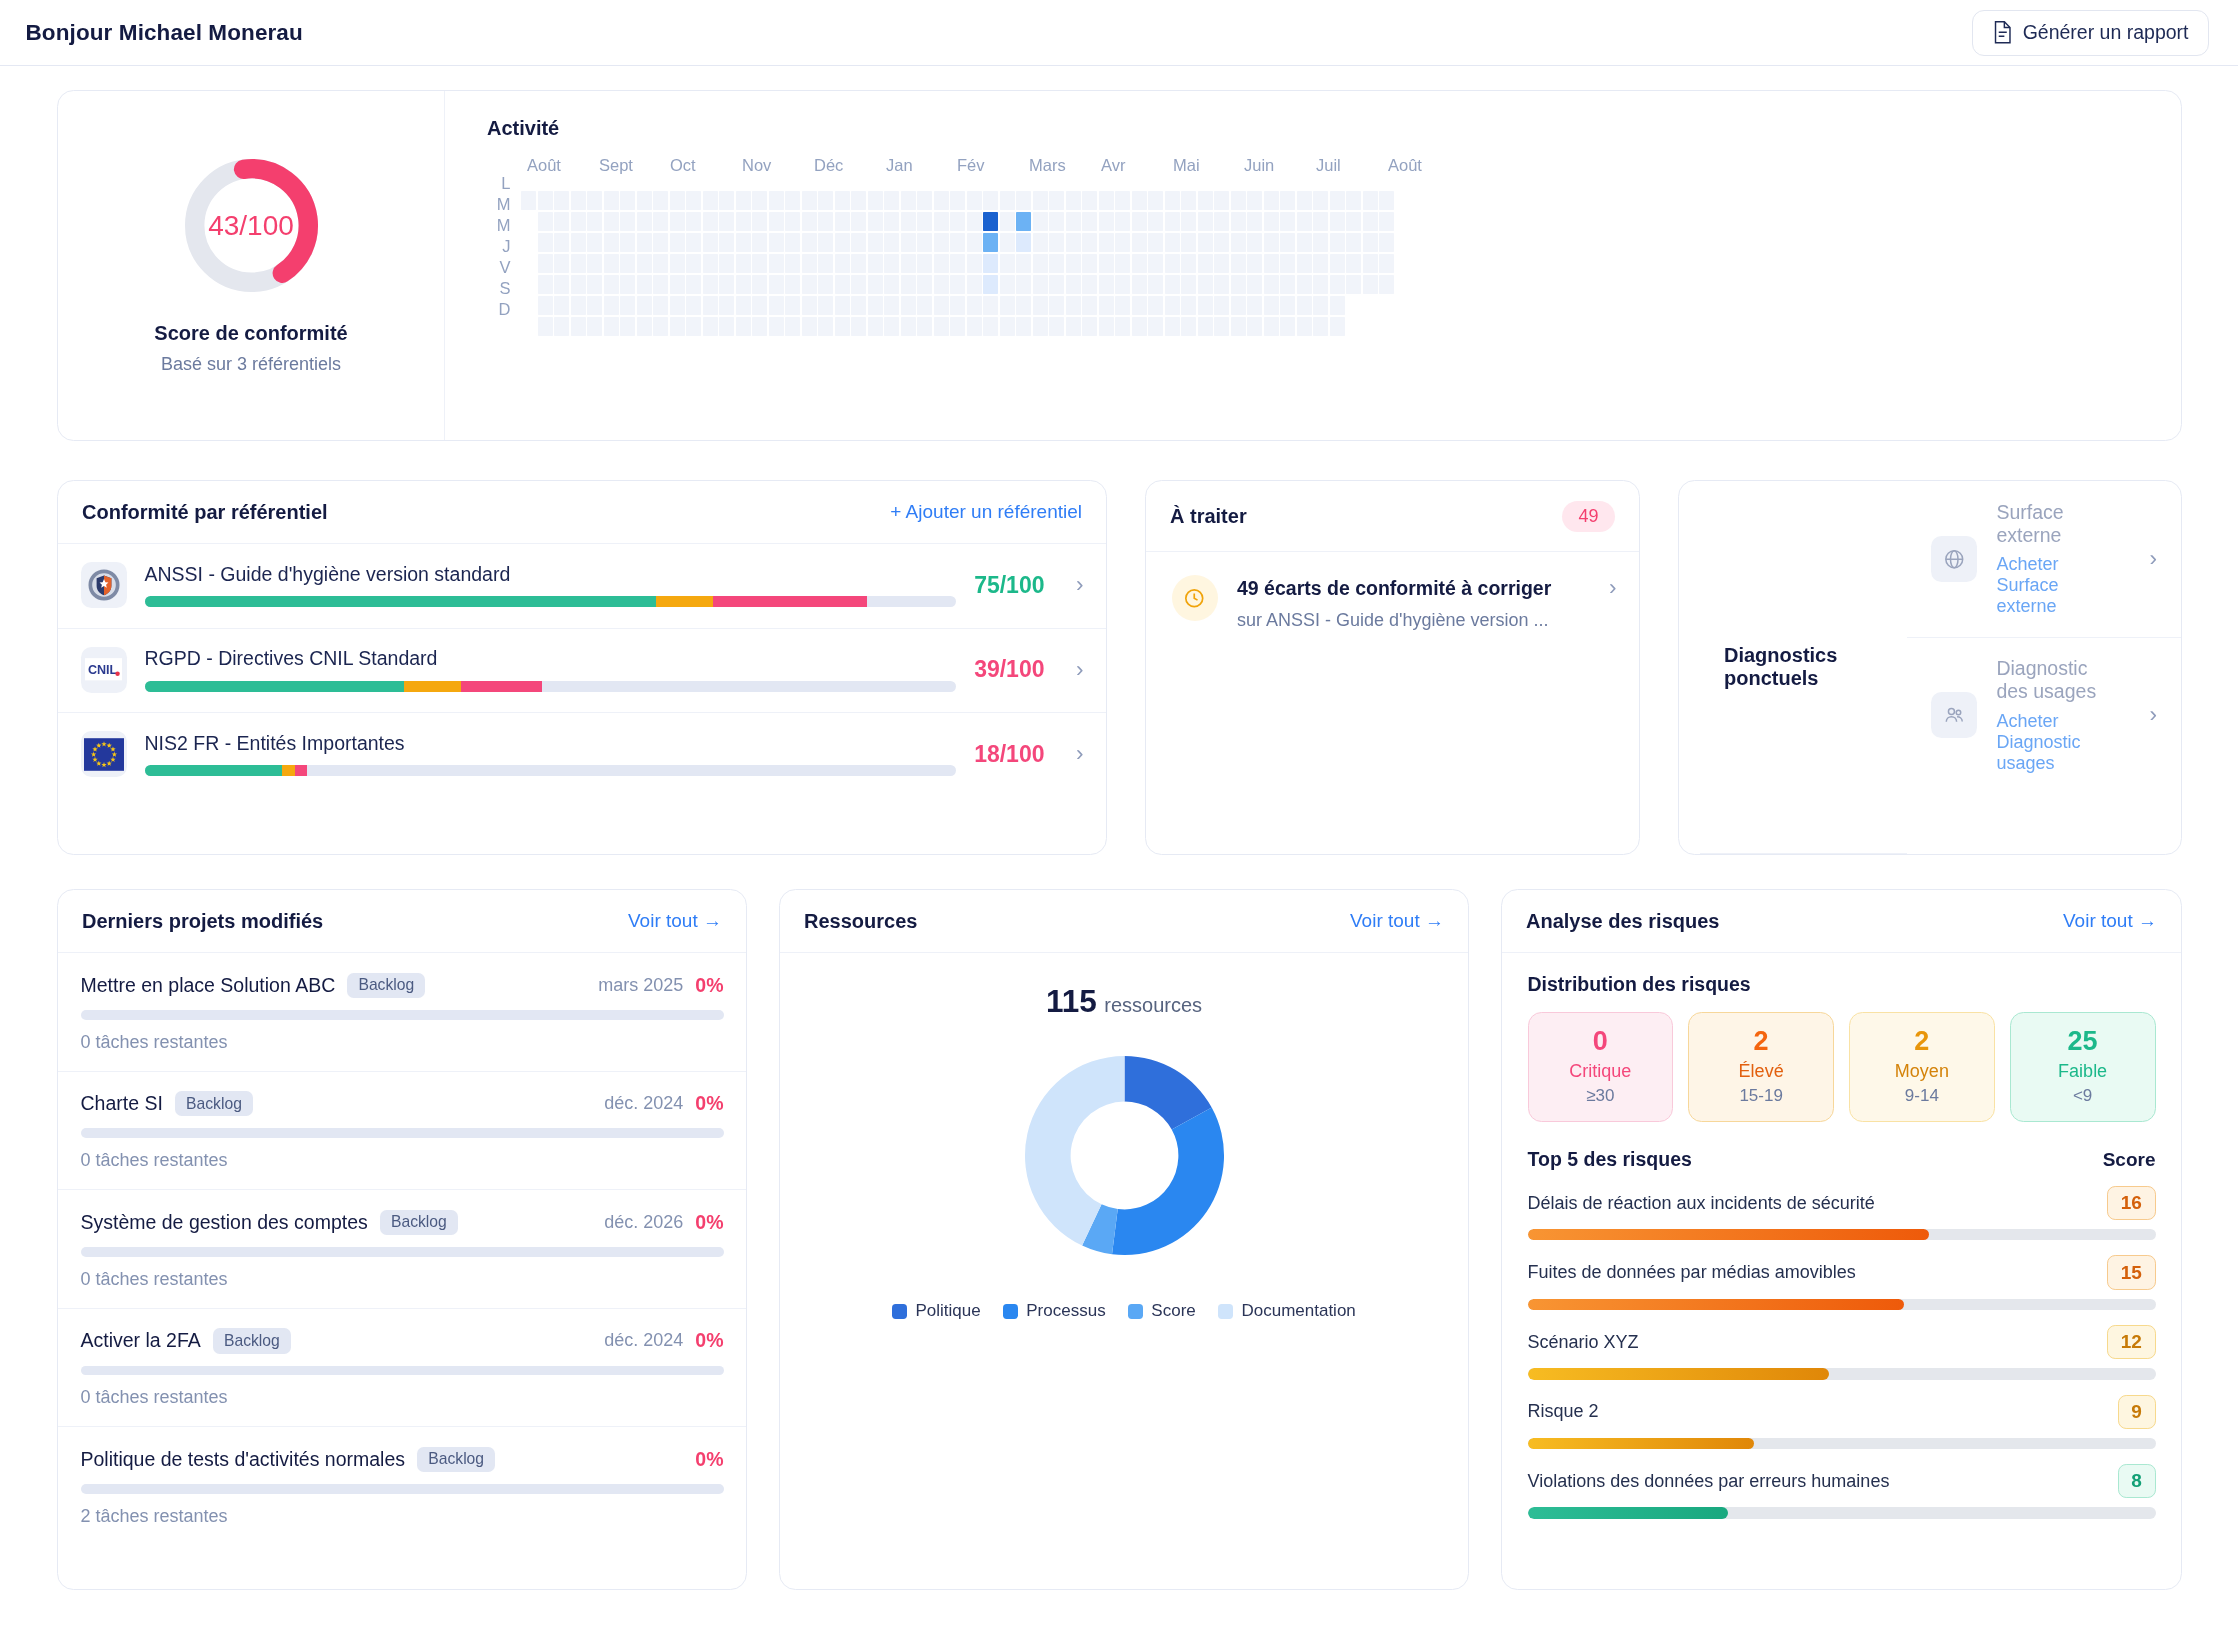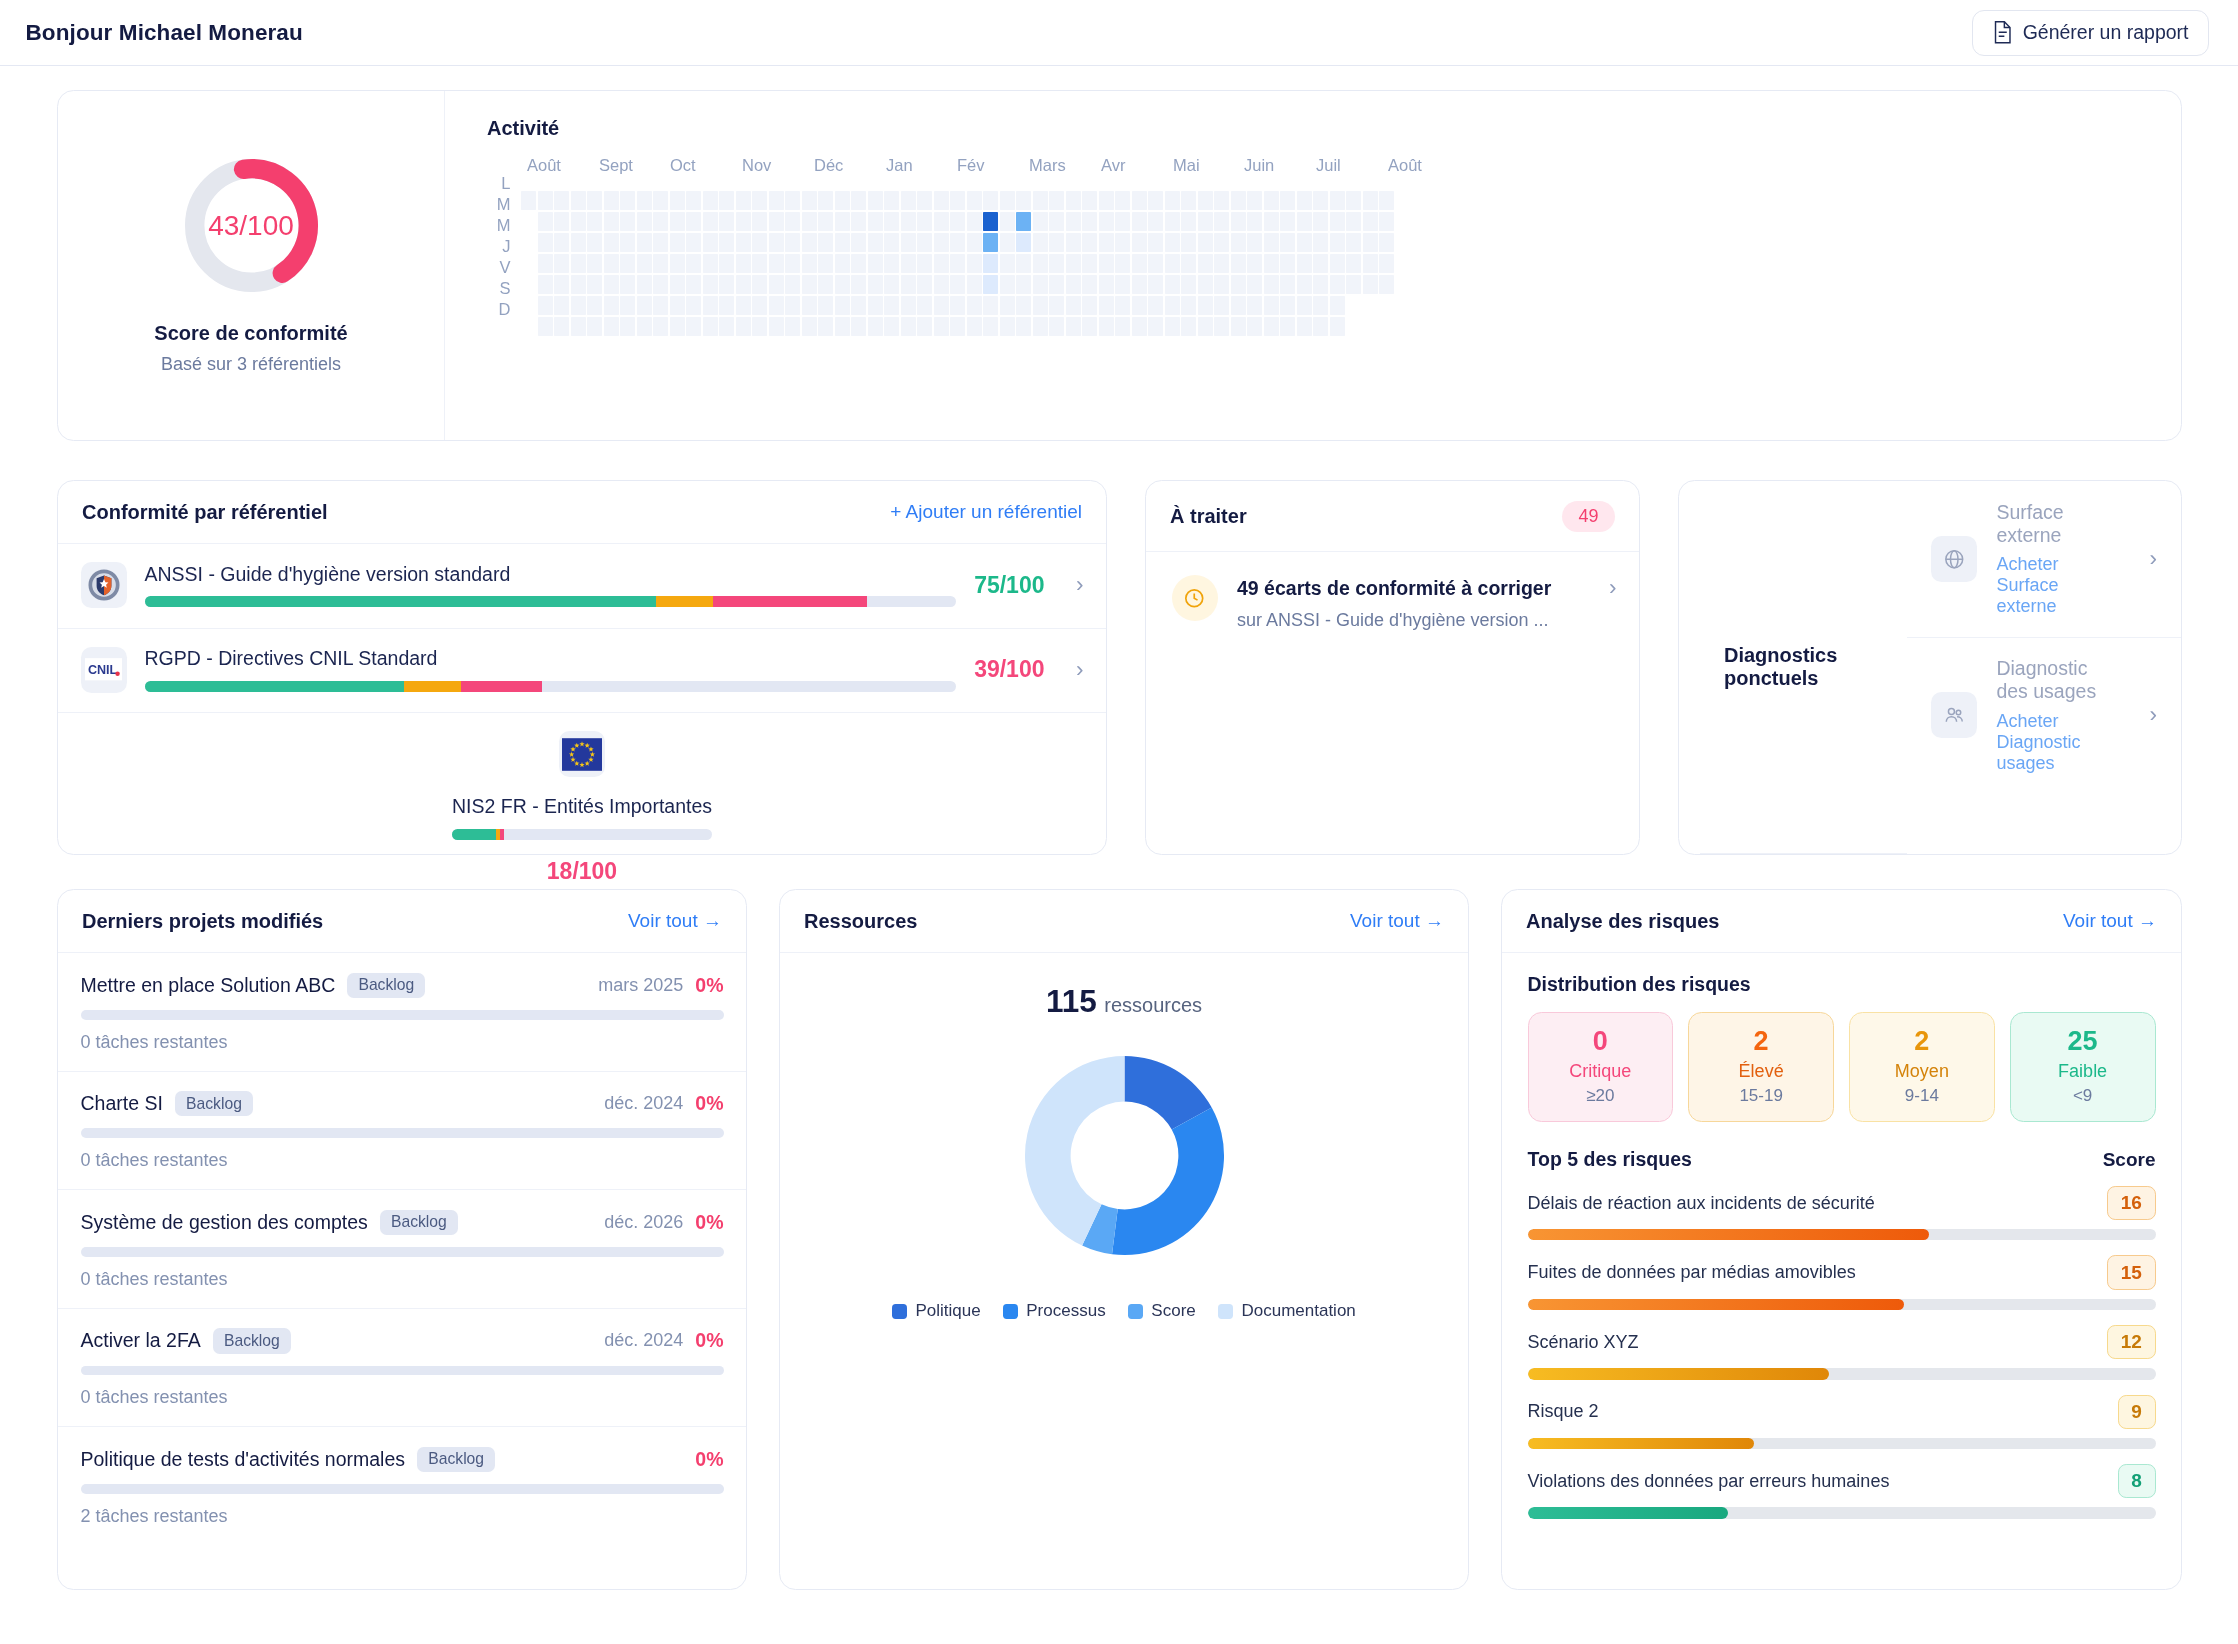--- a/index.html
+++ b/index.html
@@ -92,21 +92,21 @@
     position: absolute; left: 57px; top: 480px;
     width: 2125px; height: 375px;
     display: flex; gap: 38px;
   }
   .ref-card { width: 1050px; flex: none; display: flex; flex-direction: column; }
   .ref-item {
     display: flex; align-items: center; gap: 18px;
     padding: 18px 22.5px 19.5px 22.5px;
     border-bottom: 1.5px solid #eef1f8;
   }
-  .ref-item:last-child { border-bottom: none; flex-direction: column; }
+  .ref-item:last-child { border-bottom: none; }
   .ref-logo {
     width: 46px; height: 46px; flex: none;
     border-radius: 10.5px; background: #eef1f8;
     display: flex; align-items: center; justify-content: center;
     overflow: hidden;
   }
   .ref-mid { flex: 1; min-width: 0; }
   .ref-name { font-size: 19.5px; color: #1b2550; }
   .ref-bar {
     margin-top: 10.5px; height: 11.2px; border-radius: 6px;
@@ -994,21 +994,21 @@
       <div class="card-head">
         <div class="card-title">Analyse des risques</div>
         <div class="link-blue">Voir tout →</div>
       </div>
       <div class="risk-body">
         <div class="risk-h">Distribution des risques</div>
         <div class="dist-row" id="dist-row">
             <div class="dist-box" style="background: rgb(253, 238, 243); border-color: rgb(249, 201, 218);">
               <div class="dist-num" style="color:#f4477b">0</div>
               <div class="dist-lab" style="color:#f4477b">Critique</div>
-              <div class="dist-rng">≥20</div>
+              <div class="dist-rng">≥30</div>
             </div>
             <div class="dist-box" style="background: rgb(254, 245, 231); border-color: rgb(247, 215, 154);">
               <div class="dist-num" style="color:#f4650f">2</div>
               <div class="dist-lab" style="color:#e2600f">Élevé</div>
               <div class="dist-rng">15-19</div>
             </div>
             <div class="dist-box" style="background: rgb(254, 248, 233); border-color: rgb(249, 226, 164);">
               <div class="dist-num" style="color:#e8960b">2</div>
               <div class="dist-lab" style="color:#d4830a">Moyen</div>
               <div class="dist-rng">9-14</div>

